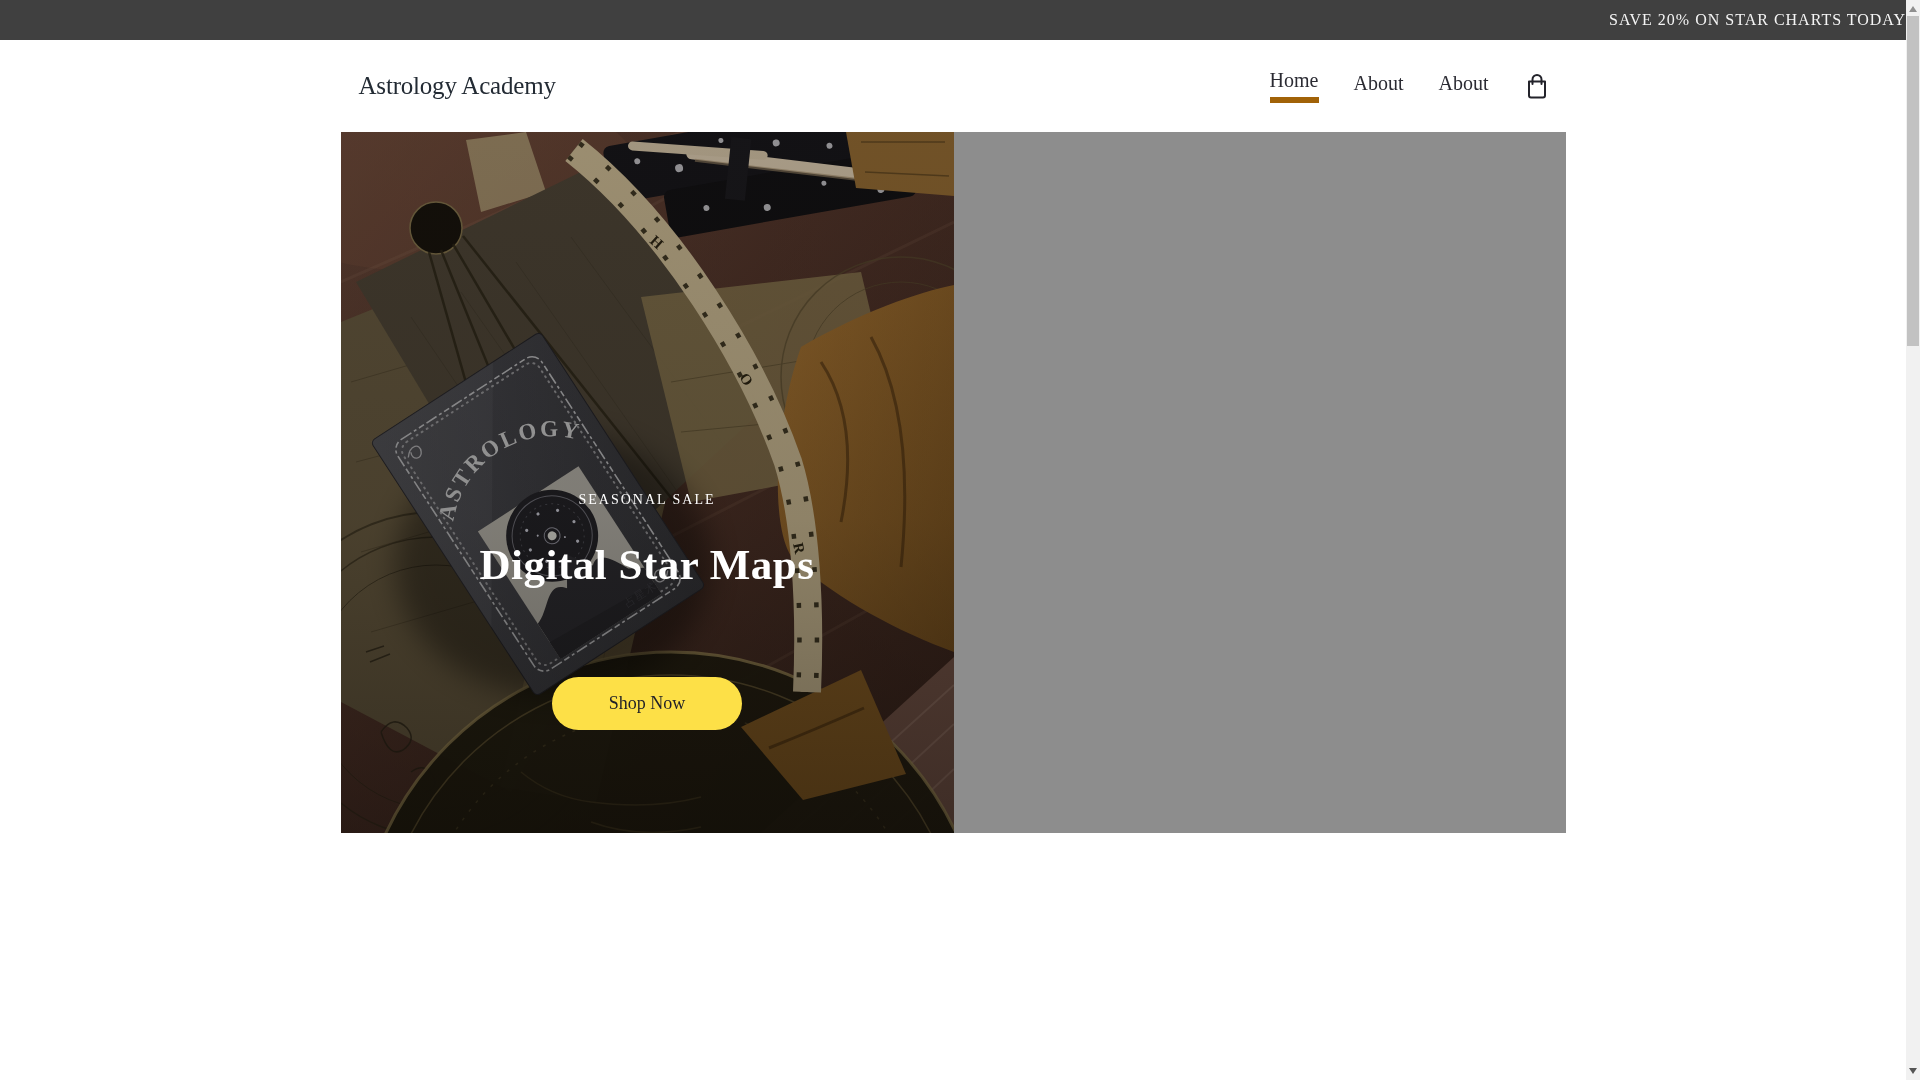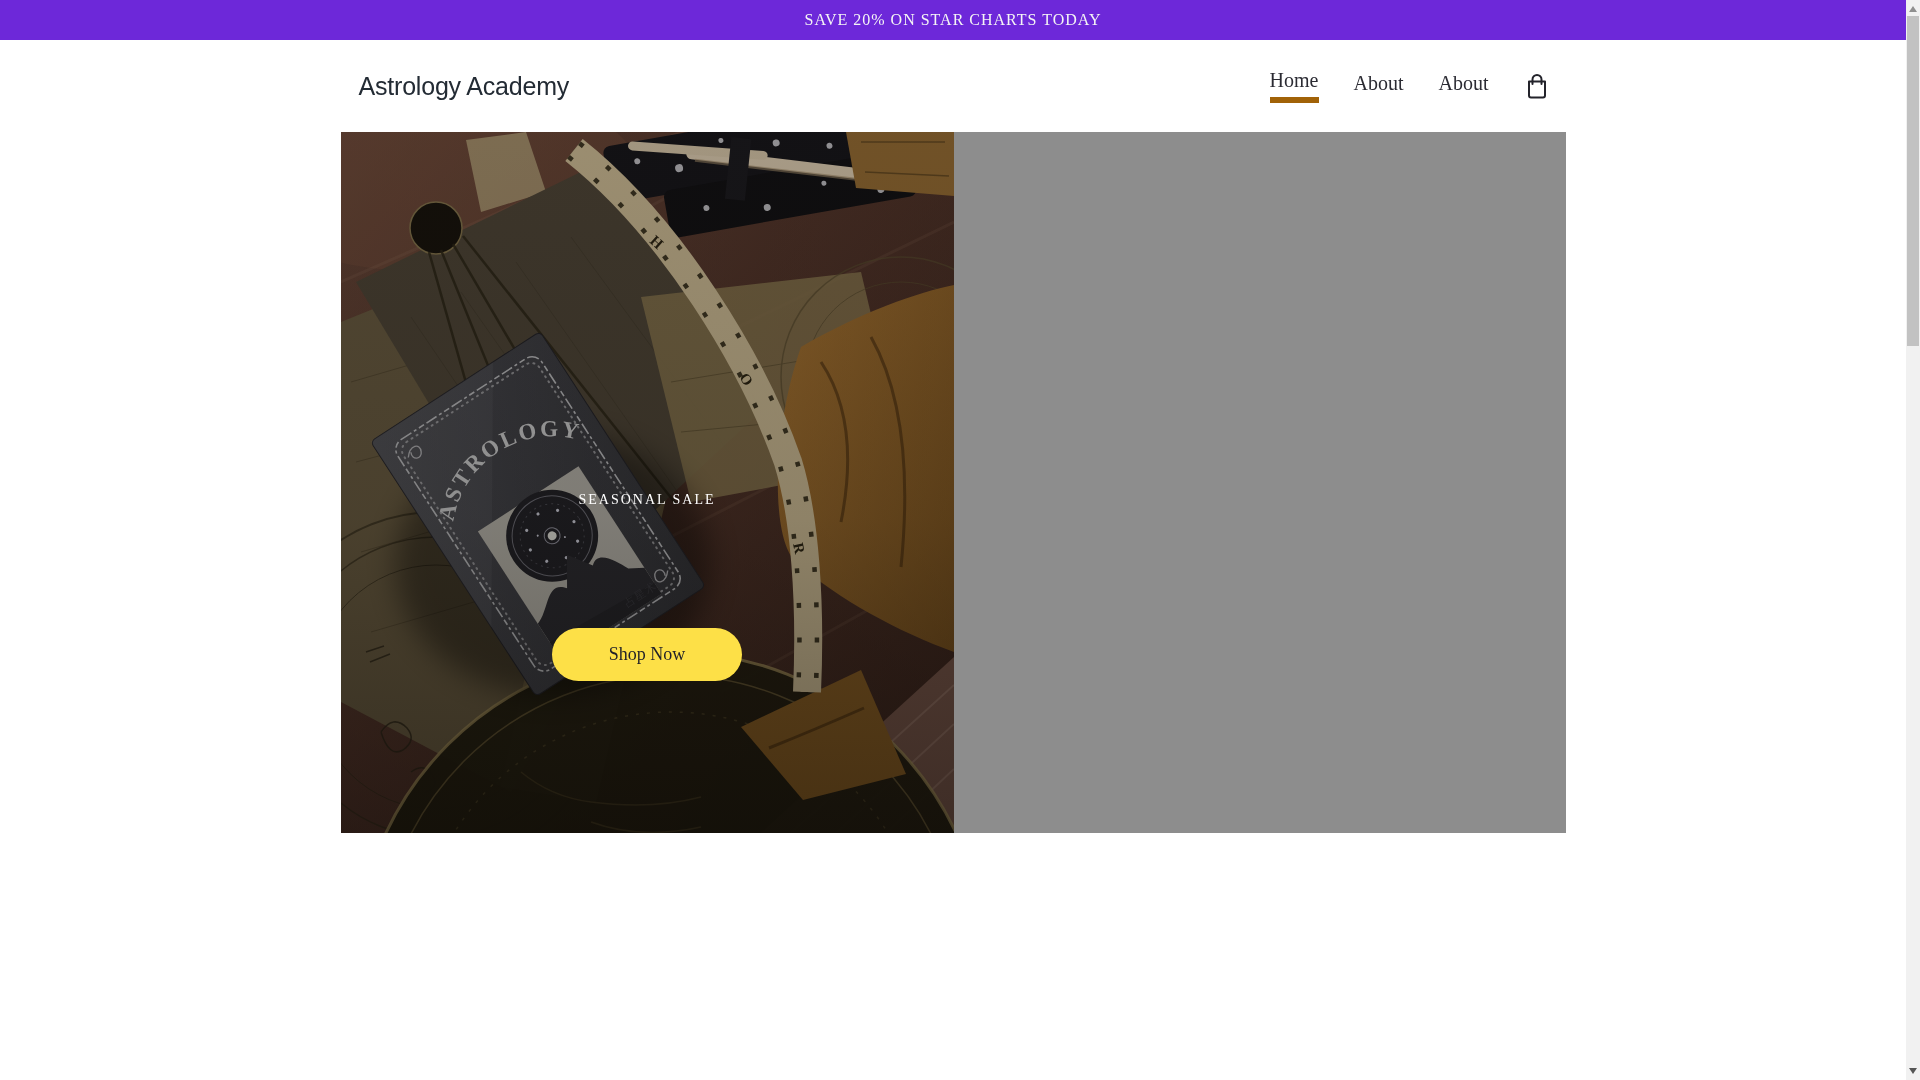--- a/index.html
+++ b/index.html
@@ -1,28 +1,28 @@
 <!DOCTYPE html>
 <html><head>
 <meta charset="utf-8">
 <style>
   * { margin:0; padding:0; box-sizing:border-box; }
   html,body { width:1920px; height:1080px; overflow:hidden; background:#ffffff;
               font-family:"Liberation Serif", serif; }
   .page { width:1906px; height:1080px; position:relative; background:#ffffff; }
 
   
-  .announcement { height:40px; background:#6d28d9; display:flex; align-items:center; justify-content:center; }
+  .announcement { height:40px; background:#404040; display:flex; align-items:center; justify-content:flex-end; }
   .announcement span { color:#f5f5f5; font-size:16px; letter-spacing:1px; }
 
   
   header { height:92px; background:#ffffff; }
   .container { width:1225px; margin:0 auto; }
   .header-inner { height:92px; display:flex; align-items:center; justify-content:space-between; padding:0 18px; }
-  .logo { font-family:Liberation Sans, sans-serif; font-size:25px; letter-spacing:-0.2px;
+  .logo { font-family:Liberation Serif, serif; font-size:25px; letter-spacing:-0.2px;
           color:#232b34; text-decoration:none; cursor:pointer; }
   nav { display:flex; align-items:center; }
   .nav-link { font-size:20px; color:#2b2b33; text-decoration:none; margin-left:35px; cursor:pointer; padding-bottom:5px; }
   .nav-link.active { border-bottom:6px solid #a16207; }
   .cart { margin-left:37px; cursor:pointer; display:flex; align-items:center; }
 
   
   .hero { display:flex; height:701px; }
   .hero-media { position:relative; width:613px; height:701px; overflow:hidden; background:#3a241d; }
   .hero-media svg.art { position:absolute; inset:0; width:100%; height:100%; display:block; }
@@ -251,20 +251,21 @@
           <path d="M -60,134 L -60,92 C -42,86 -30,60 -16,78 L 2,50 L 18,73 C 30,62 40,82 46,95 L 60,103 L 60,134 Z" fill="#2d2d34"></path>
           <path d="M -60,134 L -60,114 L 60,121 L 60,134 Z" fill="#26262c"></path>
           <text x="24" y="127" font-family="Liberation Serif, serif" font-size="11" fill="#3a3a42" letter-spacing="1">占星术</text>
         </g>
 
         <rect width="613" height="701" fill="url(#shade)"></rect>
       </svg>
 
       <div class="hero-content">
         <div class="eyebrow">SEASONAL SALE</div>
+        <h1 class="hero-title">Digital Star Maps</h1>
         <button class="cta">Shop Now</button>
       </div>
     </div>
 
     <div class="hero-placeholder"></div>
   </section>
 
 </div>
 
 <div class="scrollbar">

